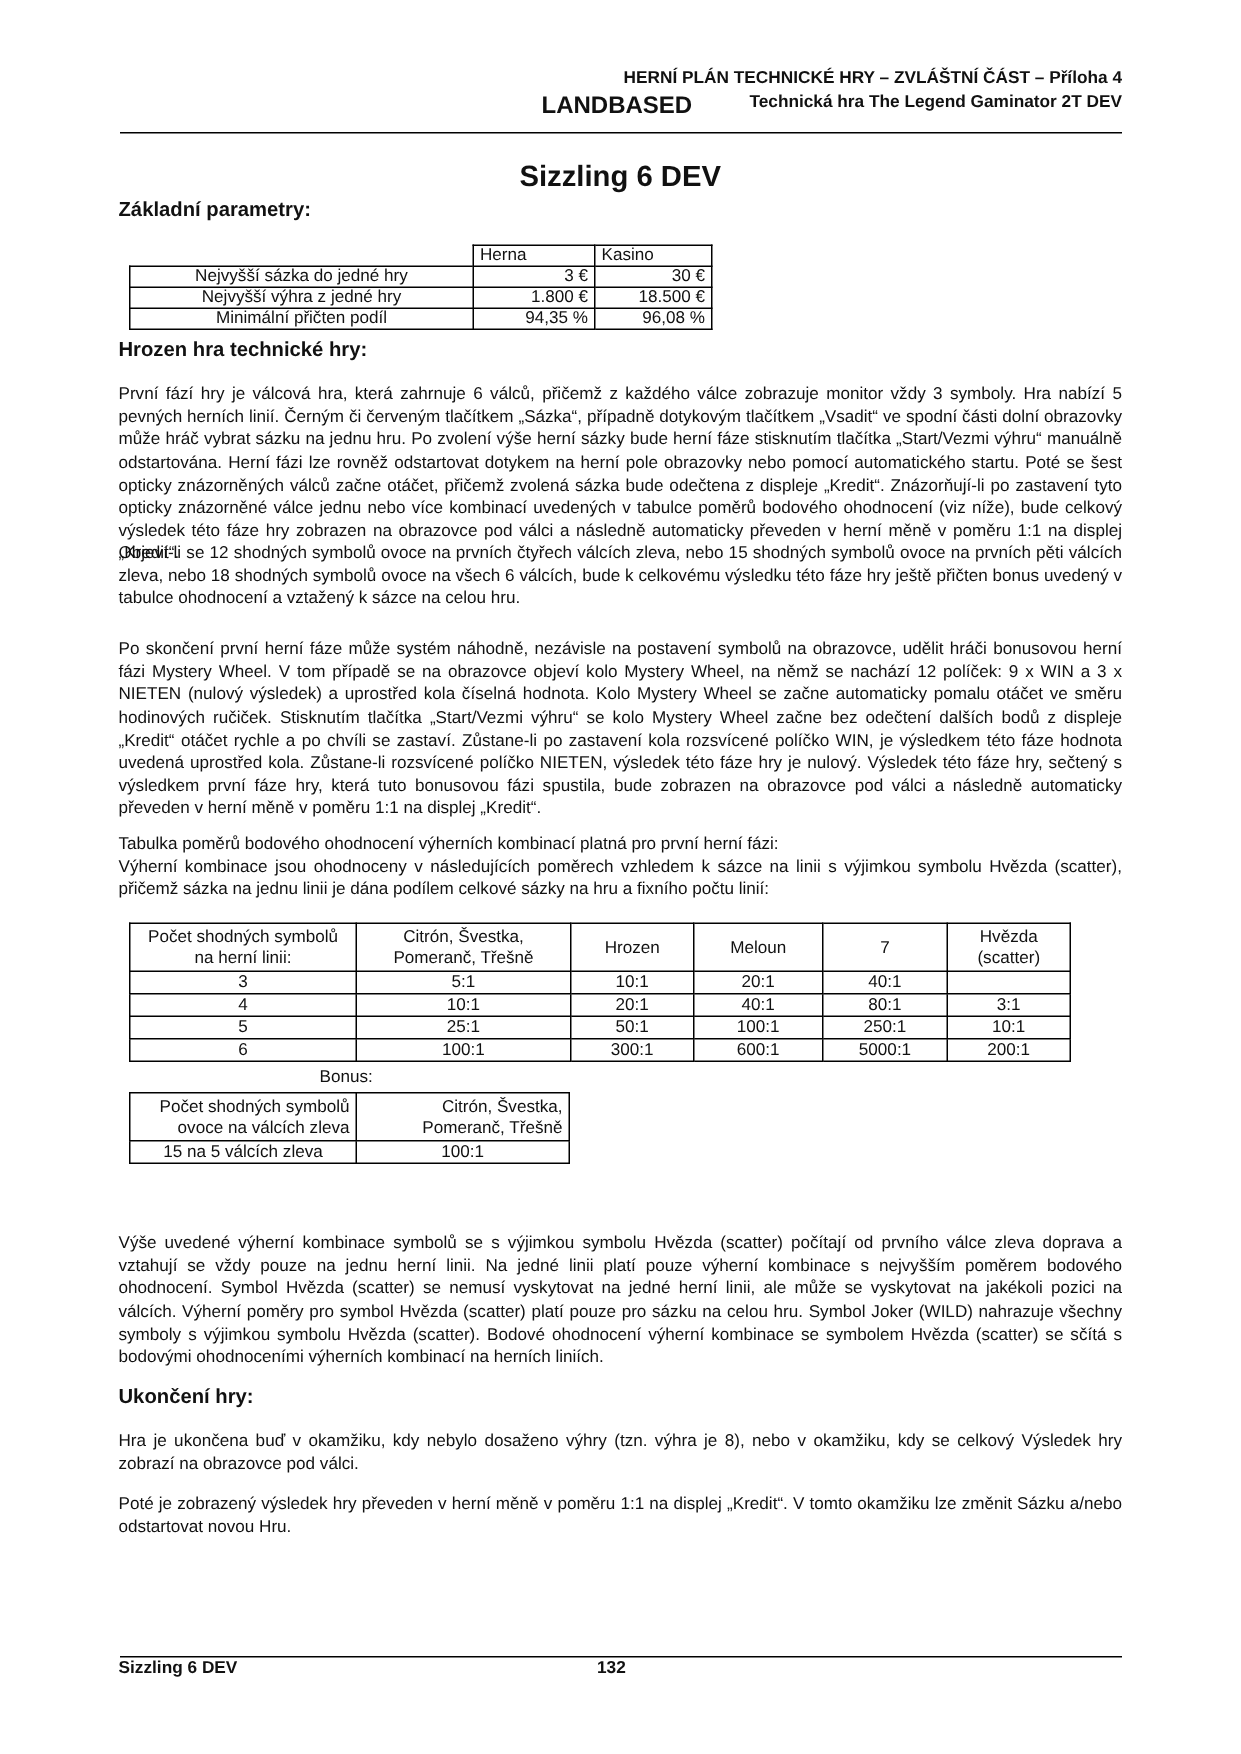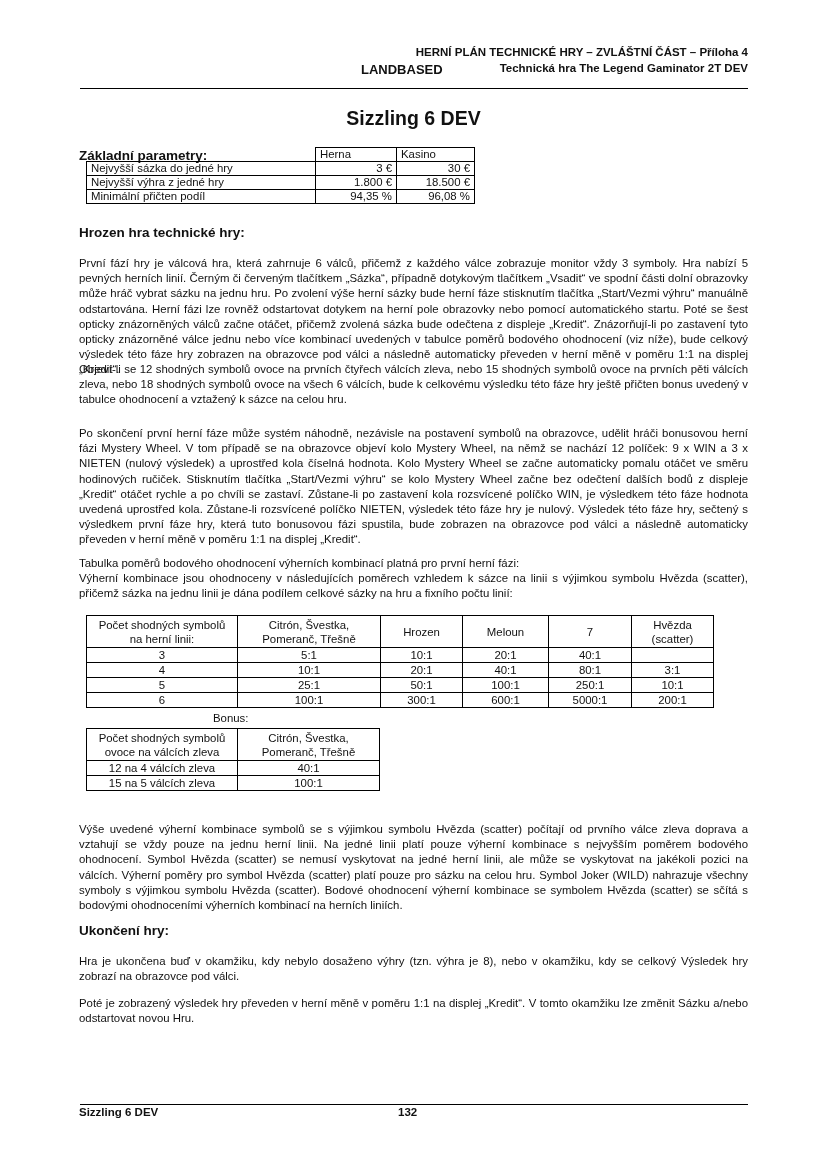--- a/index.html
+++ b/index.html
@@ -1,53 +1,53 @@
 <!DOCTYPE html>
 <html><head>
 <meta charset="utf-8">
 <style>
   html, body { margin: 0; padding: 0; background: #ffffff; }
   body { width: 827px; height: 1169px; position: relative; overflow: hidden;
          font-family: "Liberation Sans", sans-serif; color: #111; }
   .abs { position: absolute; }
   .hdr1 { right: 79px; top: 46px; font-size: 11.5px; font-weight: bold; white-space: nowrap; }
-  .hdr2l { left: 361px; top: 62px; font-size: 13px; font-weight: bold; }
+  .hdr2l { left: 361px; top: 62px; font-size: 16px; font-weight: bold; }
   .hdr2r { right: 79px; top: 62px; font-size: 11.5px; font-weight: bold; white-space: nowrap; text-align: center; }
   .rule { position: absolute; left: 80px; width: 668px; height: 0; border-top: 1.3px solid #000; }
   .title { left: 0; width: 827px; top: 107px; text-align: center; font-size: 19.5px; font-weight: bold; padding-left: 0; }
   .title span { position: relative; left: 0; }
   h2 { margin: 0; font-size: 13.5px; font-weight: bold; position: absolute; }
   .para { position: absolute; left: 79px; width: 669px; font-size: 11.4px; line-height: 15.2px; text-align: justify; margin: 0; }
   table { border-collapse: collapse; position: absolute; font-size: 11.4px; }
   td { border: 1px solid #000; padding: 0 4px; height: 13px; line-height: 13px; }
-  .params td.lab { width: 220px; text-align: left; }
+  .params td.lab { width: 220px; text-align: center; }
   .params td.num { text-align: right; }
   .params td.hd { text-align: left; }
   .params td.blank { border: none; }
   .pay td { text-align: center; height: 14px; line-height: 14px; }
   .pay tr.h td { height: 31px; line-height: 14px; }
   .bonus td { text-align: center; height: 14px; line-height: 14px; }
-  .bonus tr.h td { height: 31px; line-height: 14px; }
+  .bonus tr.h td { height: 31px; line-height: 14px; text-align: right; }
   .bonus-label { left: 213px; top: 712px; font-size: 11.4px; }
   .foot-l { left: 79px; top: 1106px; font-size: 11.5px; font-weight: bold; }
   .foot-c { left: 398px; top: 1106px; font-size: 11.5px; font-weight: bold; }
 </style>
 </head>
 <body>
 
 <div class="abs hdr1">HERNÍ PLÁN TECHNICKÉ HRY – ZVLÁŠTNÍ ČÁST – Příloha 4</div>
 <div class="abs hdr2l">LANDBASED</div>
 <div class="abs hdr2r">Technická hra The Legend Gaminator 2T DEV</div>
 <div class="rule" style="top:88px;"></div>
 
 <div class="abs title"><span>Sizzling 6 DEV</span></div>
 
-<h2 style="left:79px; top:148px;">Základní parametry:</h2>
+<h2 style="left:79px; top:132px;">Základní parametry:</h2>
 
-<table class="params" style="left:86px; top:147px;padding-left:23px;">
+<table class="params" style="left:86px; top:163px;padding-left:23px;">
   <tbody>
       <tr>
     <td class="blank" style="width:220px;"></td>
     <td class="hd" style="width:72px;">Herna</td>
     <td class="hd" style="width:69px;">Kasino</td>
   </tr>
   <tr>
     <td class="lab">Nejvyšší sázka do jedné hry</td>
     <td class="num">3 €</td>
     <td class="num">30 €</td>
@@ -120,24 +120,20 @@
 
 <div class="abs bonus-label">Bonus:</div>
 
 <table class="bonus" style="left:86px; top:728px; width:294px;">
   <tbody>
       <tr class="h">
     <td style="width:142px;">Počet shodných symbolů ovoce na válcích zleva</td>
     <td>Citrón, Švestka, Pomeranč, Třešně</td>
   </tr>
   <tr>
-    <td>12 na 4 válcích zleva</td>
-    <td>40:1</td>
-  </tr>
-  <tr>
     <td>15 na 5 válcích zleva</td>
     <td>100:1</td>
   </tr>
 </tbody>
   </table>
 
 <p class="para" style="top:822px;">Výše uvedené výherní kombinace symbolů se s výjimkou symbolu Hvězda (scatter) počítají od prvního válce zleva doprava a vztahují se vždy pouze na jednu herní linii. Na jedné linii platí pouze výherní kombinace s nejvyšším poměrem bodového ohodnocení. Symbol Hvězda (scatter) se nemusí vyskytovat na jedné herní linii, ale může se vyskytovat na jakékoli pozici na válcích. Výherní poměry pro symbol Hvězda (scatter) platí pouze pro sázku na celou hru. Symbol Joker (WILD) nahrazuje všechny symboly s výjimkou symbolu Hvězda (scatter). Bodové ohodnocení výherní kombinace se symbolem Hvězda (scatter) se sčítá s bodovými ohodnoceními výherních kombinací na herních liniích.</p>
 
 <h2 style="left:79px; top:923px;">Ukončení hry:</h2>
 <p class="para" style="top:954px;">Hra je ukončena buď v okamžiku, kdy nebylo dosaženo výhry (tzn. výhra je 8), nebo v okamžiku, kdy se celkový Výsledek hry zobrazí na obrazovce pod válci.</p>

